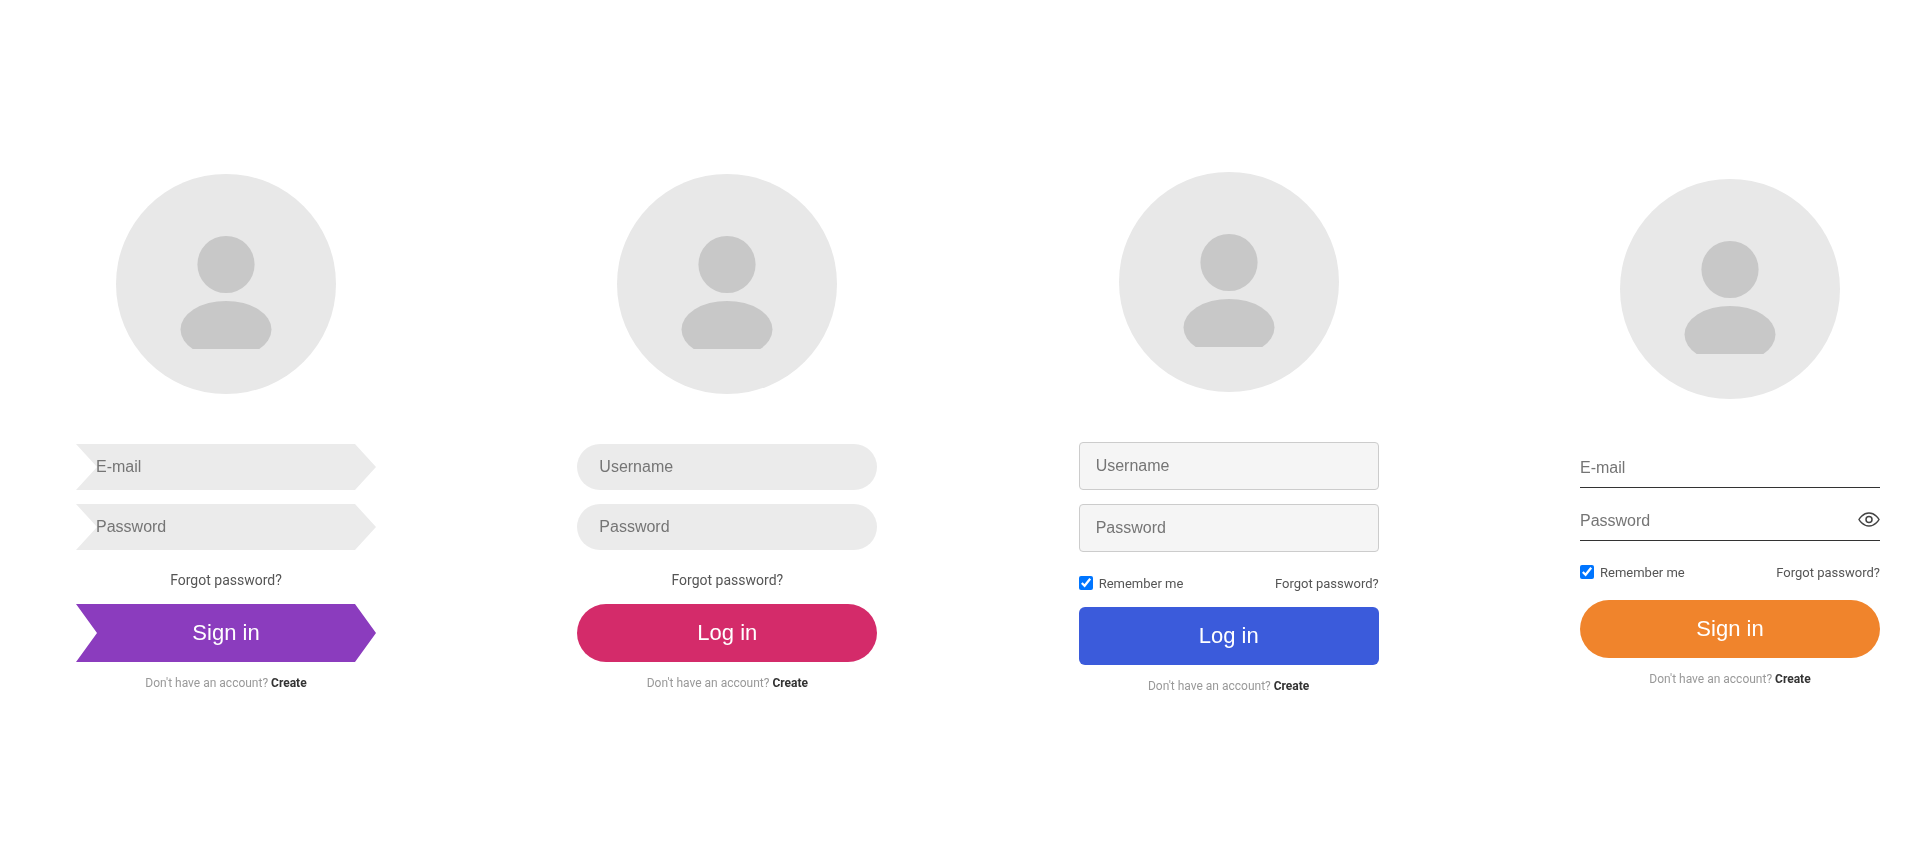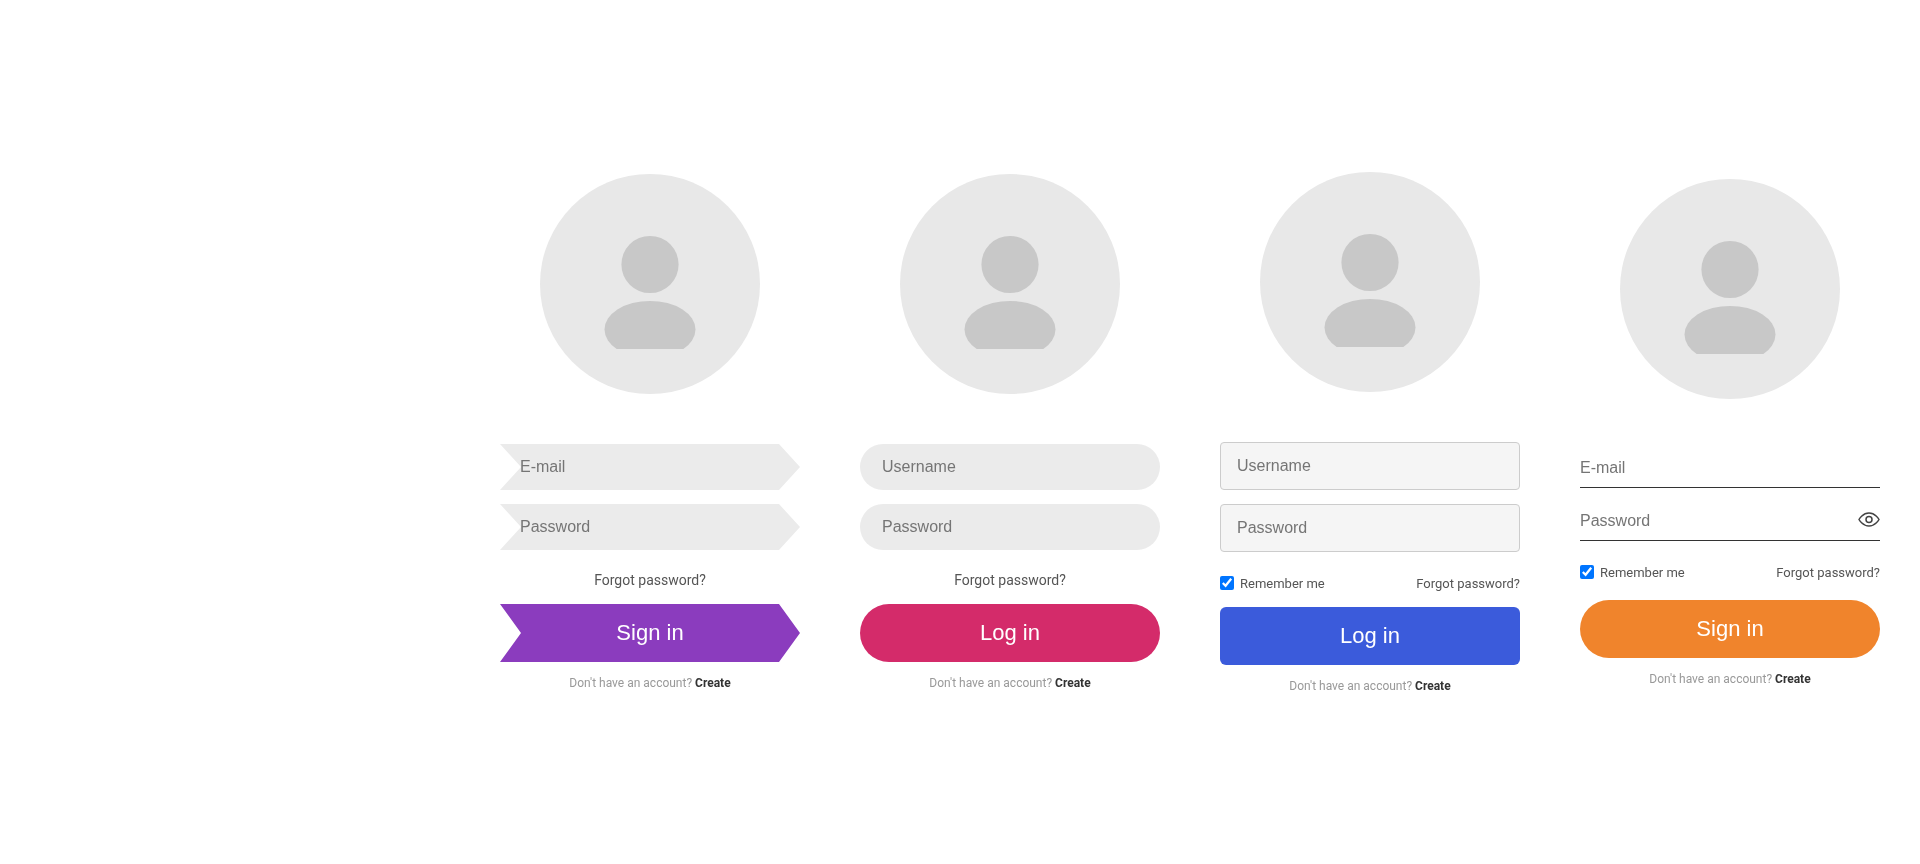--- a/index.html
+++ b/index.html
@@ -10,25 +10,26 @@
       display: flex;
       justify-content: center;
       align-items: center;
       min-height: 864px;
       width: 1920px;
     }
 
     .page-container {
       display: flex;
       flex-direction: row;
-      justify-content: flex-end;
+      justify-content: space-between;
       align-items: center;
       gap: 60px;
       padding: 40px;
       width: 100%;
+      margin-left: 36px;
     }
 
     .login-card {
       display: flex;
       flex-direction: column;
       align-items: center;
       width: 300px;
     }
 
     

